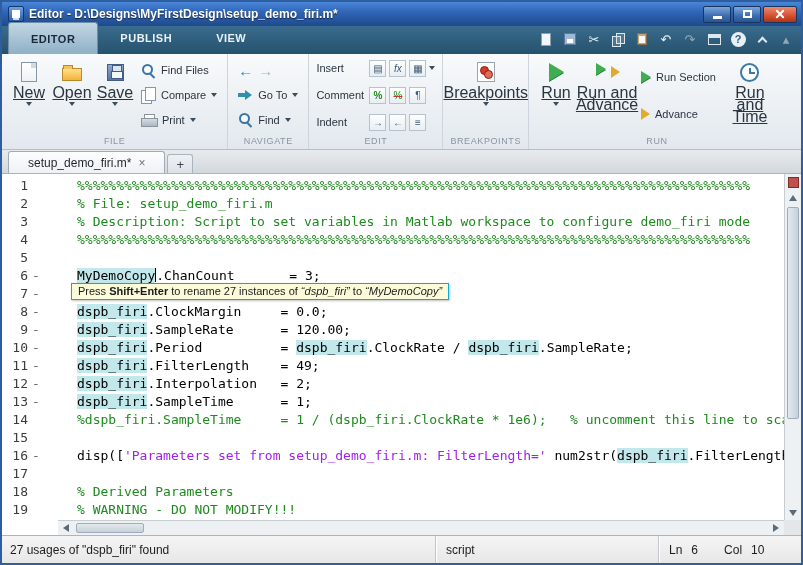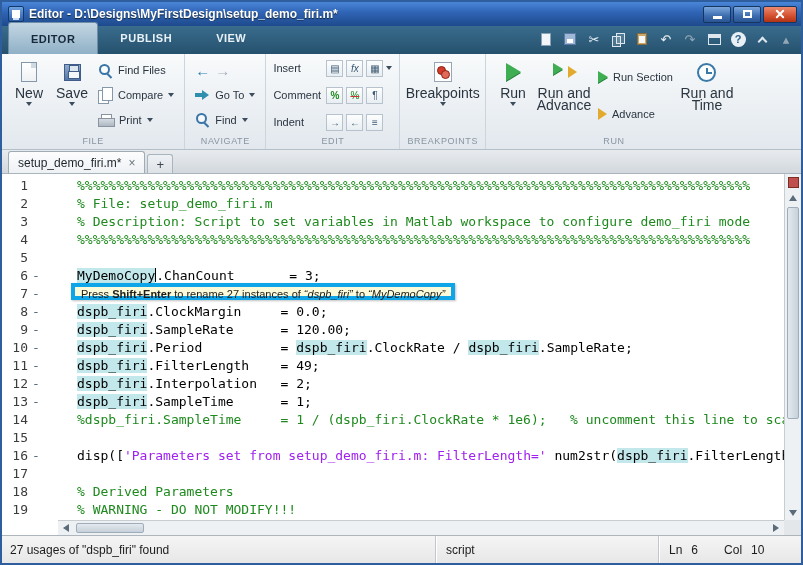--- a/index.html
+++ b/index.html
@@ -50,21 +50,21 @@
   .s-help{width:15px;height:15px;border-radius:50%;background:#e8f0f6;color:#2a5d8a;font-weight:bold;font-size:11px;
           display:flex;align-items:center;justify-content:center;}
   .s-chev{width:7px;height:7px;border-left:2px solid #dfe7ee;border-top:2px solid #dfe7ee;transform:rotate(45deg);margin-top:4px;}
 
   
   .ribbon{height:96px;background:linear-gradient(#f8fafb,#e2e8ee);border-bottom:1px solid #b4bec8;
           display:flex;flex:0 0 auto;}
   .section{display:flex;flex-direction:column;border-right:1px solid #ccd5dd;padding:2px 7px 0 7px;}
   .sec-content{flex:1;display:flex;align-items:stretch;gap:3px;}
   .sec-label{height:15px;text-align:center;font-size:9px;color:#8a95a0;letter-spacing:.6px;padding-top:2px;}
-  .bbtn{display:flex;flex-direction:column;align-items:center;width:40px;padding-top:4px;gap:3px;font-size:14px;color:#2a3540;}
+  .bbtn{display:flex;flex-direction:column;align-items:center;width:40px;padding-top:4px;gap:3px;font-size:16px;color:#2a3540;text-decoration:underline;}
   .bbtn.wide{width:56px;}
   .bbtn .bicon{height:24px;display:flex;align-items:center;justify-content:center;}
   .bbtn .lbl{text-align:center;line-height:12px;}
   .stack{display:flex;flex-direction:column;justify-content:space-around;padding:2px 0;}
   .sbtn{display:flex;align-items:center;gap:5px;font-size:11px;color:#2a3540;height:20px;padding:0 3px;}
   .dd{width:0;height:0;border-left:3px solid transparent;border-right:3px solid transparent;border-top:4px solid #3b4c5c;display:inline-block;}
   .erow{display:flex;align-items:center;height:23px;gap:3px;font-size:11px;color:#2a3540;}
   .erow .elbl{width:50px;}
   .ibox{width:17px;height:17px;border:1px solid #b7c2cc;background:linear-gradient(#fdfefe,#e8eef2);
         display:flex;align-items:center;justify-content:center;font-size:10px;color:#3c5a74;}
@@ -101,41 +101,41 @@
   .i-clock{width:19px;height:19px;border:2px solid #3b79a8;border-radius:50%;background:#fdfefe;position:relative;}
   .i-clock::before{content:"";position:absolute;left:7px;top:3px;width:2px;height:6px;background:#3b79a8;}
   .i-clock::after{content:"";position:absolute;left:8px;top:7px;width:5px;height:2px;background:#3b79a8;}
   .i-bp{width:18px;height:20px;background:#fff;border:1px solid #98a5b2;position:relative;}
   .i-bp::before{content:"";position:absolute;left:2px;top:3px;width:7px;height:7px;border-radius:50%;background:#d33c2a;border:1px solid #8f1f12;}
   .i-bp::after{content:"";position:absolute;right:1px;bottom:2px;width:7px;height:7px;border-radius:50%;background:#e0695a;border:1px solid #8f1f12;}
 
   
   .doctabs{height:24px;background:linear-gradient(#e8ebee,#d2d8dd);border-bottom:1px solid #aab4bd;
            display:flex;align-items:flex-end;padding:0 0 0 6px;flex:0 0 auto;}
-  .dtab{height:22px;display:flex;align-items:center;gap:7px;padding:0 9px;font-size:12px;color:#1c242b;
+  .dtab{height:22px;display:flex;align-items:center;gap:7px;padding:0 19px;font-size:12px;color:#1c242b;
         background:linear-gradient(#fdfdfe,#eef1f4);border:1px solid #9fabb5;border-bottom:none;border-radius:3px 3px 0 0;}
   .dtab .x{color:#6b7680;font-size:12px;line-height:1;}
   .dtab-plus{height:19px;width:26px;margin-left:2px;display:flex;align-items:center;justify-content:center;
         font-size:13px;color:#3a4650;background:linear-gradient(#eef1f4,#dde2e7);border:1px solid #aab4bd;border-bottom:none;border-radius:3px 3px 0 0;}
 
   
   .editor{position:relative;flex:1;background:#fff;overflow:hidden;}
   .code-area{position:absolute;left:0;top:0;right:17px;bottom:15px;overflow:hidden;padding-top:3px;
              font-family:"DejaVu Sans Mono", monospace;font-size:13px;}
   .cl{display:flex;height:18px;line-height:18px;white-space:pre;}
   .ln{width:26px;text-align:right;color:#3c3c3c;flex:0 0 auto;}
   .bp-m{width:16px;text-align:center;color:#5a6b7a;flex:0 0 auto;}
   .ct{margin-left:33px;flex:1;white-space:pre;}
   .sg.p{color:#000;}
   .sg.c{color:#1e8a1e;}
   .sg.s{color:#a020f0;}
   .sg.h{background:#c2e8ec;color:#000;}
   .caret{display:inline-block;width:0;border-left:1px solid #000;height:14px;vertical-align:-2px;}
 
-  .rename-tooltip{position:absolute;left:69px;top:109px;height:17px;background:#fbfbda;border:4px solid #0ea5e9;
+  .rename-tooltip{position:absolute;left:69px;top:109px;height:17px;background:#fbfbda;border:1px solid #0ea5e9;
             font-size:11px;color:#1c1c1c;padding:1px 6px;white-space:nowrap;box-shadow:1px 1px 2px rgba(0,0,0,.25);}
   .rename-tooltip b{font-weight:bold;}
   .rename-tooltip i{font-style:italic;}
 
   .vscroll{position:absolute;top:0;right:0;bottom:15px;width:17px;background:#eef1f4;border-left:1px solid #c8cdd2;}
   .v-ind{height:16px;display:flex;align-items:center;justify-content:center;}
   .v-ind-sq{width:11px;height:11px;background:#c0504d;border:1px solid #7e2e20;}
   .sarr{height:15px;display:flex;align-items:center;justify-content:center;}
   .tri-up{width:0;height:0;border-left:4px solid transparent;border-right:4px solid transparent;border-bottom:6px solid #5a6b7a;}
   .tri-down{width:0;height:0;border-left:4px solid transparent;border-right:4px solid transparent;border-top:6px solid #5a6b7a;}
@@ -217,20 +217,27 @@
 
   <div class="ribbon">
 
     <div class="section">
       <div class="sec-content">
         <div class="bbtn">
           <span class="bicon">
               <span class="i-page"></span>
             </span>
           <span class="lbl">New</span>
+          <span class="dd"></span>
+        </div>
+        <div class="bbtn">
+          <span class="bicon">
+              <span class="i-folder"></span>
+            </span>
+          <span class="lbl">Open</span>
           <span class="dd"></span>
         </div>
         <div class="bbtn">
           <span class="bicon">
               <span class="i-floppy"></span>
             </span>
           <span class="lbl">Save</span>
           <span class="dd"></span>
         </div>
         <div class="stack">

